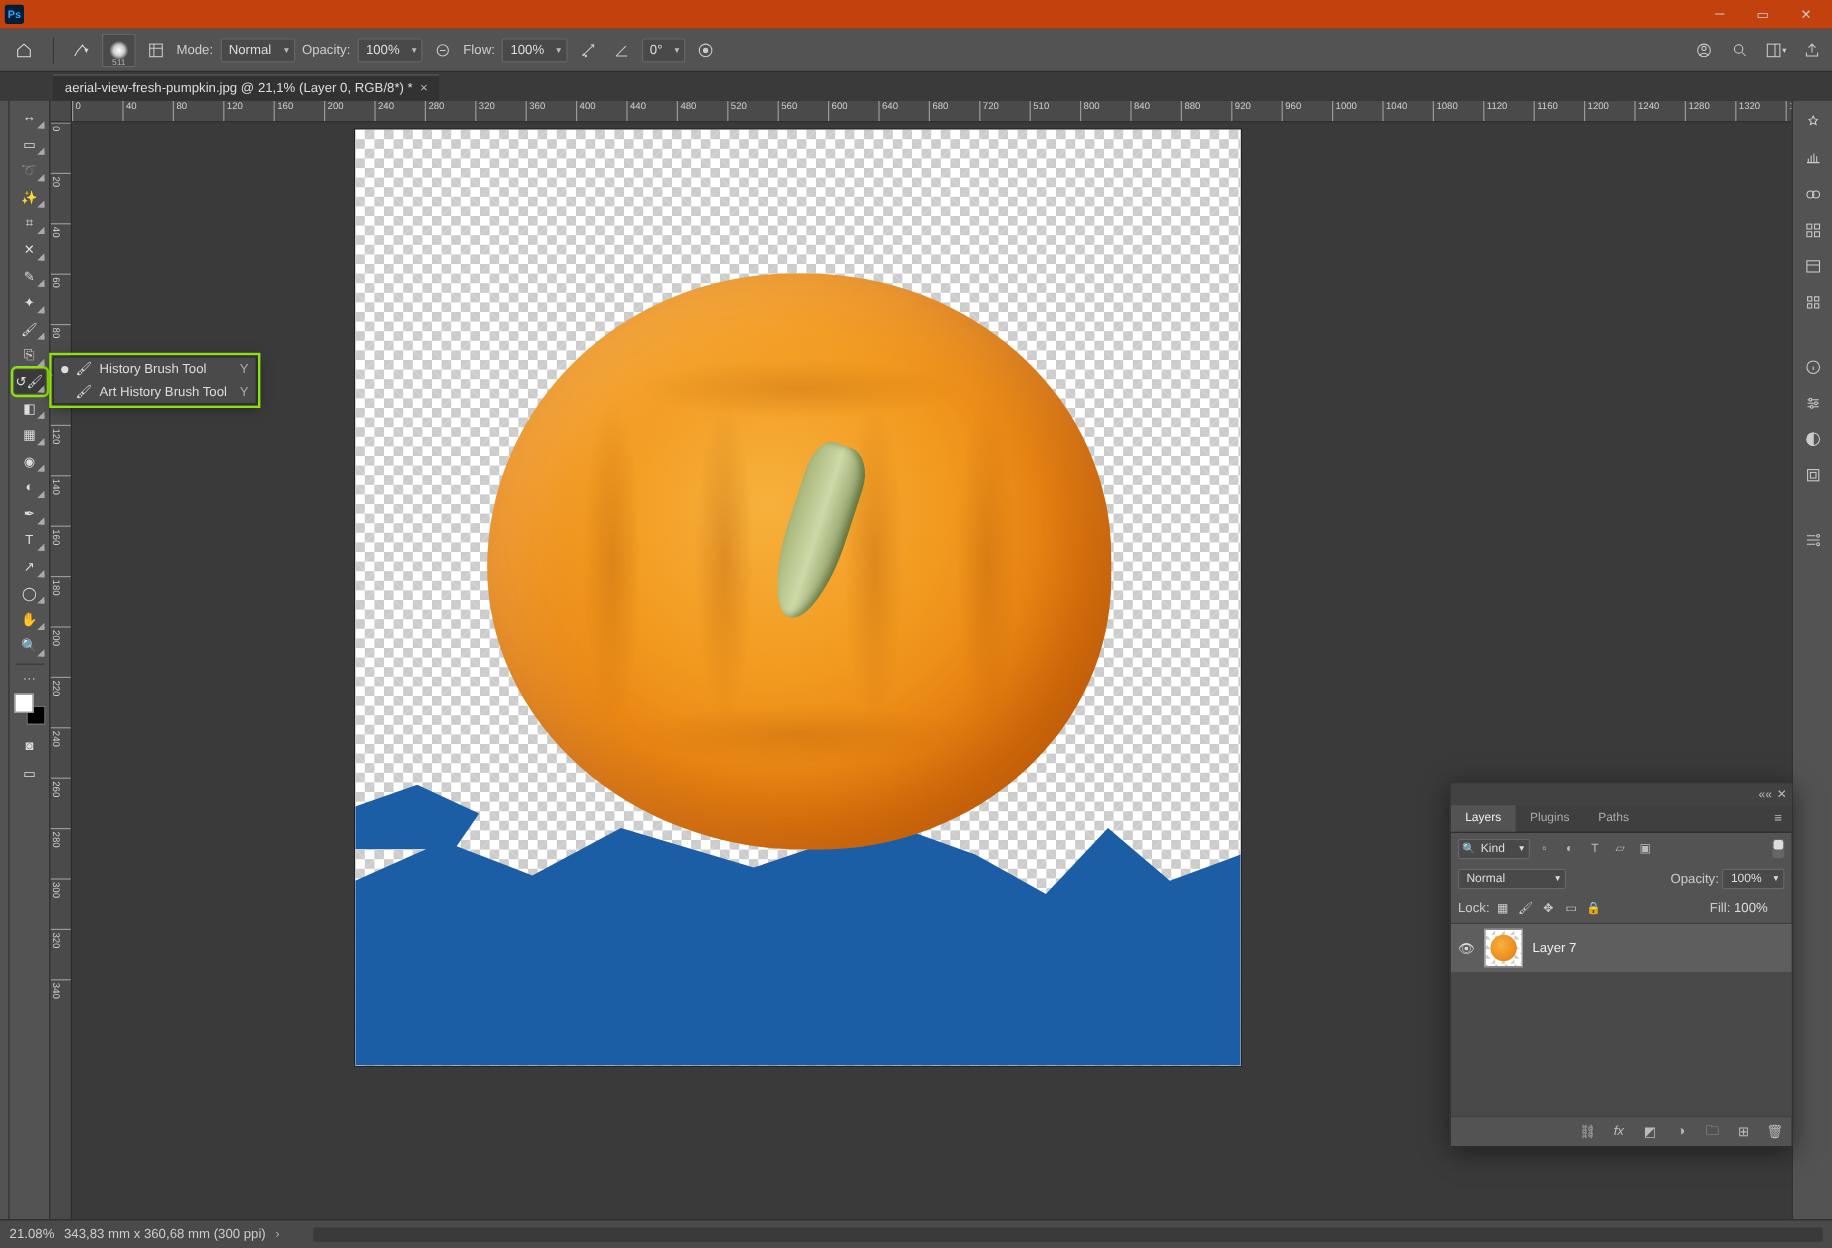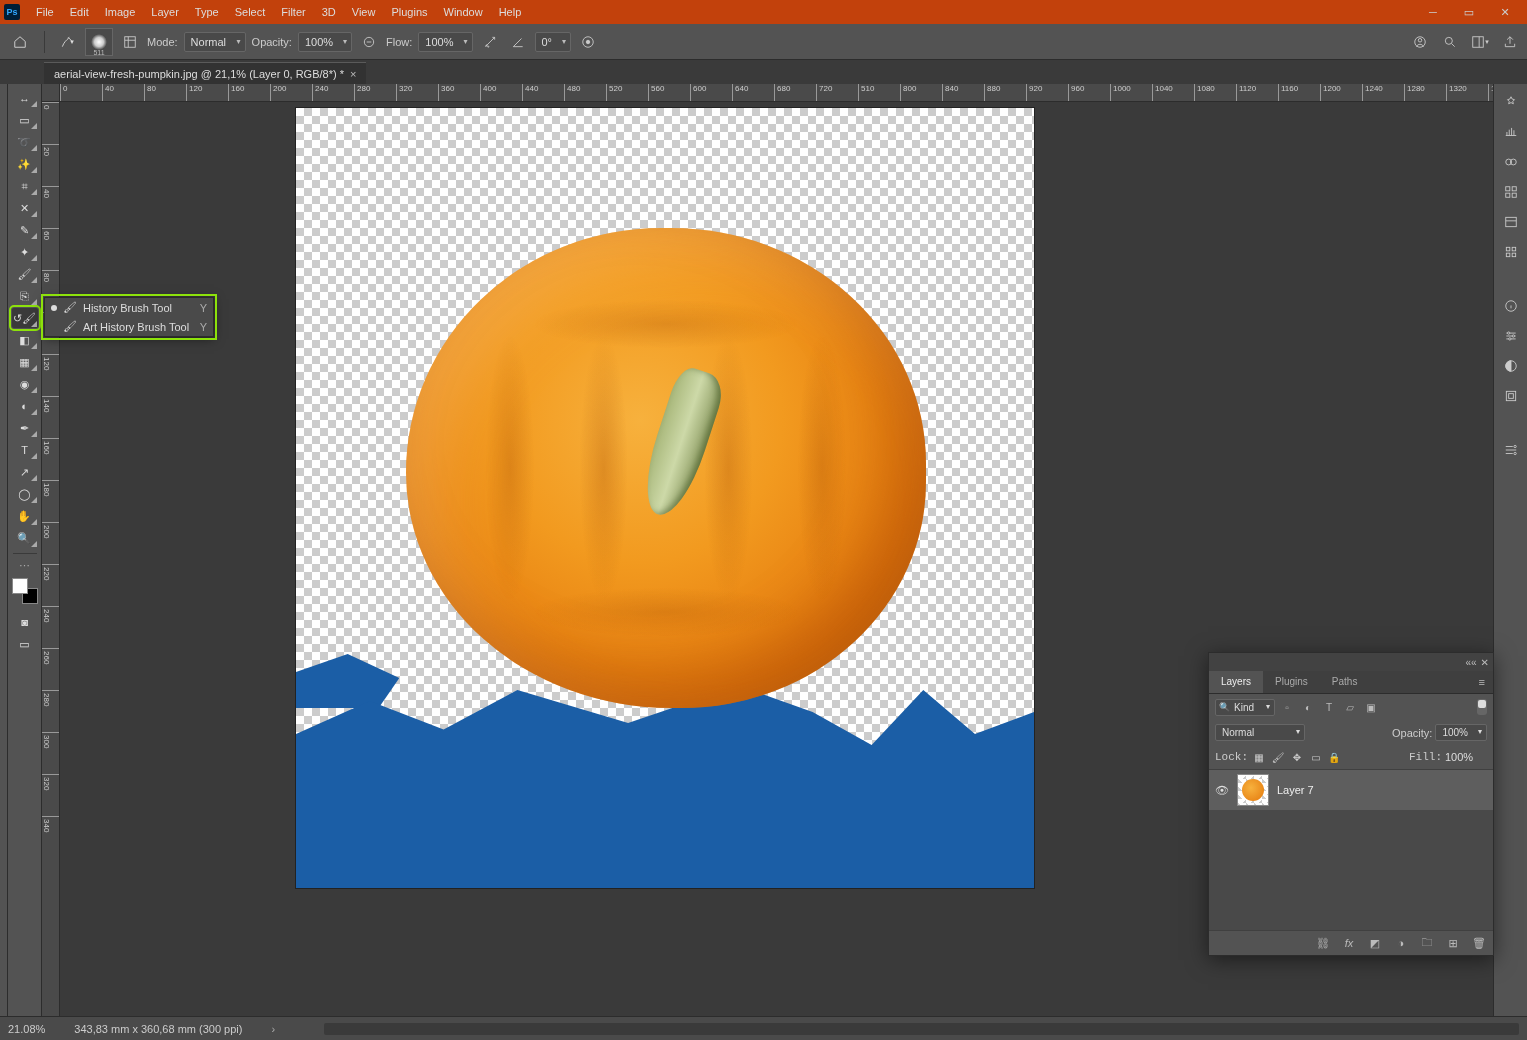--- a/index.html
+++ b/index.html
@@ -101,63 +101,49 @@
   .layers-panel .filter-row .dd { flex:0 0 auto; background:#494949; border:1px solid #666; padding:2px 20px 2px 18px; font-size:10px; position:relative; border-radius:2px; }
   .layers-panel .filter-row .dd::before { content:"🔍"; position:absolute; left:3px; font-size:9px; }
   .layers-panel .filter-row .dd::after { content:"▾"; position:absolute; right:4px; font-size:8px; }
   .layers-panel .filter-row .fbtn { width:18px; height:18px; display:flex; align-items:center; justify-content:center; color:#bbb; font-size:10px; }
   .layers-panel .filter-row .sw { margin-left:auto; width:10px; height:16px; background:#666; border-radius:3px; position:relative; }
   .layers-panel .filter-row .sw::after{content:"";position:absolute;top:1px;left:1px;width:8px;height:8px;background:#ddd;border-radius:2px;}
   .layers-panel .blend-row .dd { background:#494949; border:1px solid #666; padding:2px 18px 2px 6px; font-size:10px; position:relative; border-radius:2px; min-width:90px; }
   .layers-panel .blend-row .dd::after { content:"▾"; position:absolute; right:4px; font-size:8px; }
   .layers-panel .blend-row .lbl { color:#ccc; }
   .layers-panel .lock-row { border-bottom:1px solid #404040; }
-  .layers-panel .lock-row .lbl { color:#ccc;font-family:Liberation Mono, monospace; }
+  .layers-panel .lock-row .lbl { color:#ccc; }
   .layers-panel .lock-row .lic { width:16px; height:16px; display:flex; align-items:center; justify-content:center; color:#ccc; font-size:10px; }
 
   .layers-list { height:160px; background:#494949; overflow:auto; }
   .layer-item { display:flex; align-items:center; padding:4px 6px; gap:8px; background:#5e5e5e; }
   .layer-item .eye { width:14px; color:#ddd; }
   .layer-item .thumb { width:32px; height:32px; border:1px solid #888; background:
         linear-gradient(45deg,#ccc 25%,transparent 25%) 0 0/8px 8px,
         linear-gradient(-45deg,#ccc 25%,transparent 25%) 0 4px/8px 8px,
         #fff; position:relative; }
   .layer-item .thumb::after{content:"";position:absolute;inset:4px;border-radius:50%;background:radial-gradient(circle at 40% 40%,#f7b13d,#e4790d);}
   .layer-item .lname { color:#eee; }
 
   .layers-panel .footer { display:flex; justify-content:flex-end; align-items:center; gap:10px; padding:4px 6px; border-top:1px solid #404040; }
   .layers-panel .footer .fic { width:16px; height:16px; color:#bbb; display:flex; align-items:center; justify-content:center; font-size:11px; }
 
   
-  .statusbar { position:absolute; left:0; right:0; bottom:0; height:24px; background:#4a4a4a; border-top:1px solid #2c2c2c; display:flex; align-items:center; padding:0 8px; gap:29px; color:#ccc; }
+  .statusbar { position:absolute; left:0; right:0; bottom:0; height:24px; background:#4a4a4a; border-top:1px solid #2c2c2c; display:flex; align-items:center; padding:0 8px; gap:8px; color:#ccc; }
   .statusbar .arrow { color:#aaa; }
   .statusbar .scrollbar { flex:1; height:12px; background:#3a3a3a; position:relative; border-radius:2px; margin-left:20px; }
 
   svg { width:14px; height:14px; stroke:#ddd; fill:none; stroke-width:1.5; }
   .iconbtn svg, .ic svg { stroke:#ccc; }
 </style>
 </head>
 <body>
 
 <div class="titlebar">
   <div class="ps-logo">Ps</div>
-  <div class="menu">
-    <span>File</span>
-    <span>Edit</span>
-    <span>Image</span>
-    <span>Layer</span>
-    <span>Type</span>
-    <span>Select</span>
-    <span>Filter</span>
-    <span>3D</span>
-    <span>View</span>
-    <span>Plugins</span>
-    <span>Window</span>
-    <span>Help</span>
-  </div>
   <div class="wincontrols">
     <div>─</div>
     <div>▭</div>
     <div>✕</div>
   </div>
 </div>
 
 <div class="optionsbar">
   <div class="home-btn">
     <svg viewBox="0 0 24 24">

